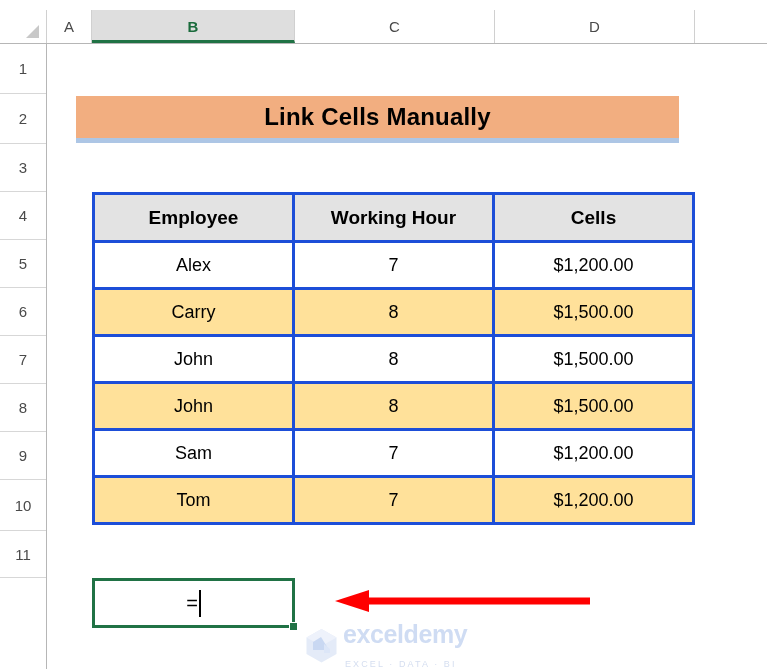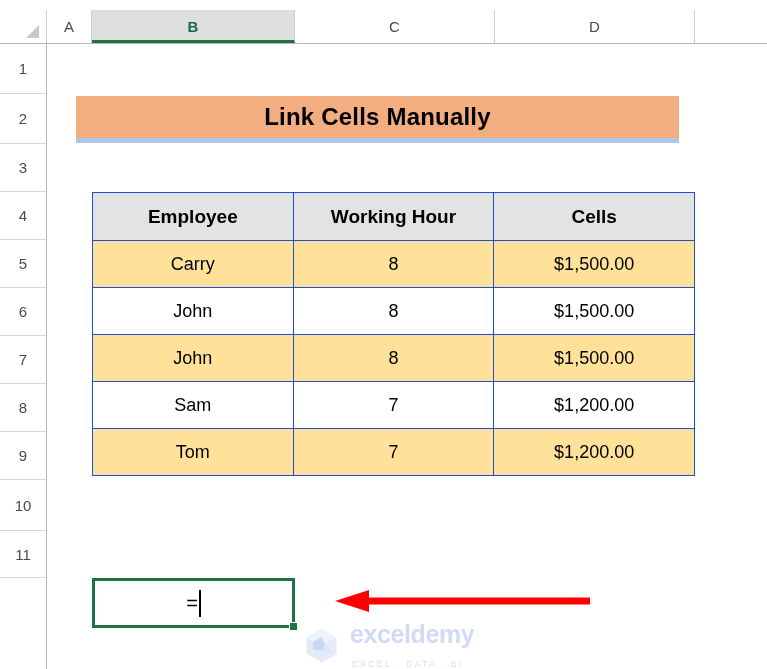--- a/index.html
+++ b/index.html
@@ -121,21 +121,21 @@
 
   
   .data-table {
     position: absolute;
     left: 92px; top: 192px;
     width: 603px;
     border-collapse: collapse;
     table-layout: fixed;
   }
   .data-table th, .data-table td {
-    border: 1px solid #1d4ed8;
+    border: 3px solid #1d4ed8;
     text-align: center;
     font-size: 18px;
     color: #000000;
     height: 47px;
     padding: 0;
     box-sizing: border-box;
   }
   .data-table th {
     background: #E3E3E3;
     font-weight: bold;
@@ -189,21 +189,21 @@
     left: 335px; top: 588px;
     width: 255px; height: 28px;
   }
 
   
   .watermark {
     position: absolute;
     left: 305px; top: 622px;
     display: flex;
     align-items: center;
-    gap: 12px;
+    gap: 5px;
   }
   .wm-text-wrap {
     display: flex;
     flex-direction: column;
     line-height: 1;
   }
   .wm-name {
     font-size: 25px;
     font-weight: bold;
     color: #cfdcf3;
@@ -255,20 +255,25 @@
 
   <table class="data-table">
     <thead>
       <tr>
         <th class="c-employee">Employee</th>
         <th class="c-hours">Working Hour</th>
         <th class="c-salary">Cells</th>
       </tr>
     </thead>
     <tbody>
+      <tr class="row-white">
+        <td class="c-employee">Alex</td>
+        <td class="c-hours">7</td>
+        <td class="c-salary cell-salary">$1,200.00</td>
+      </tr>
       <tr class="row-yellow">
         <td class="c-employee">Carry</td>
         <td class="c-hours">8</td>
         <td class="c-salary cell-salary">$1,500.00</td>
       </tr>
       <tr class="row-white">
         <td class="c-employee">John</td>
         <td class="c-hours">8</td>
         <td class="c-salary cell-salary">$1,500.00</td>
       </tr>

